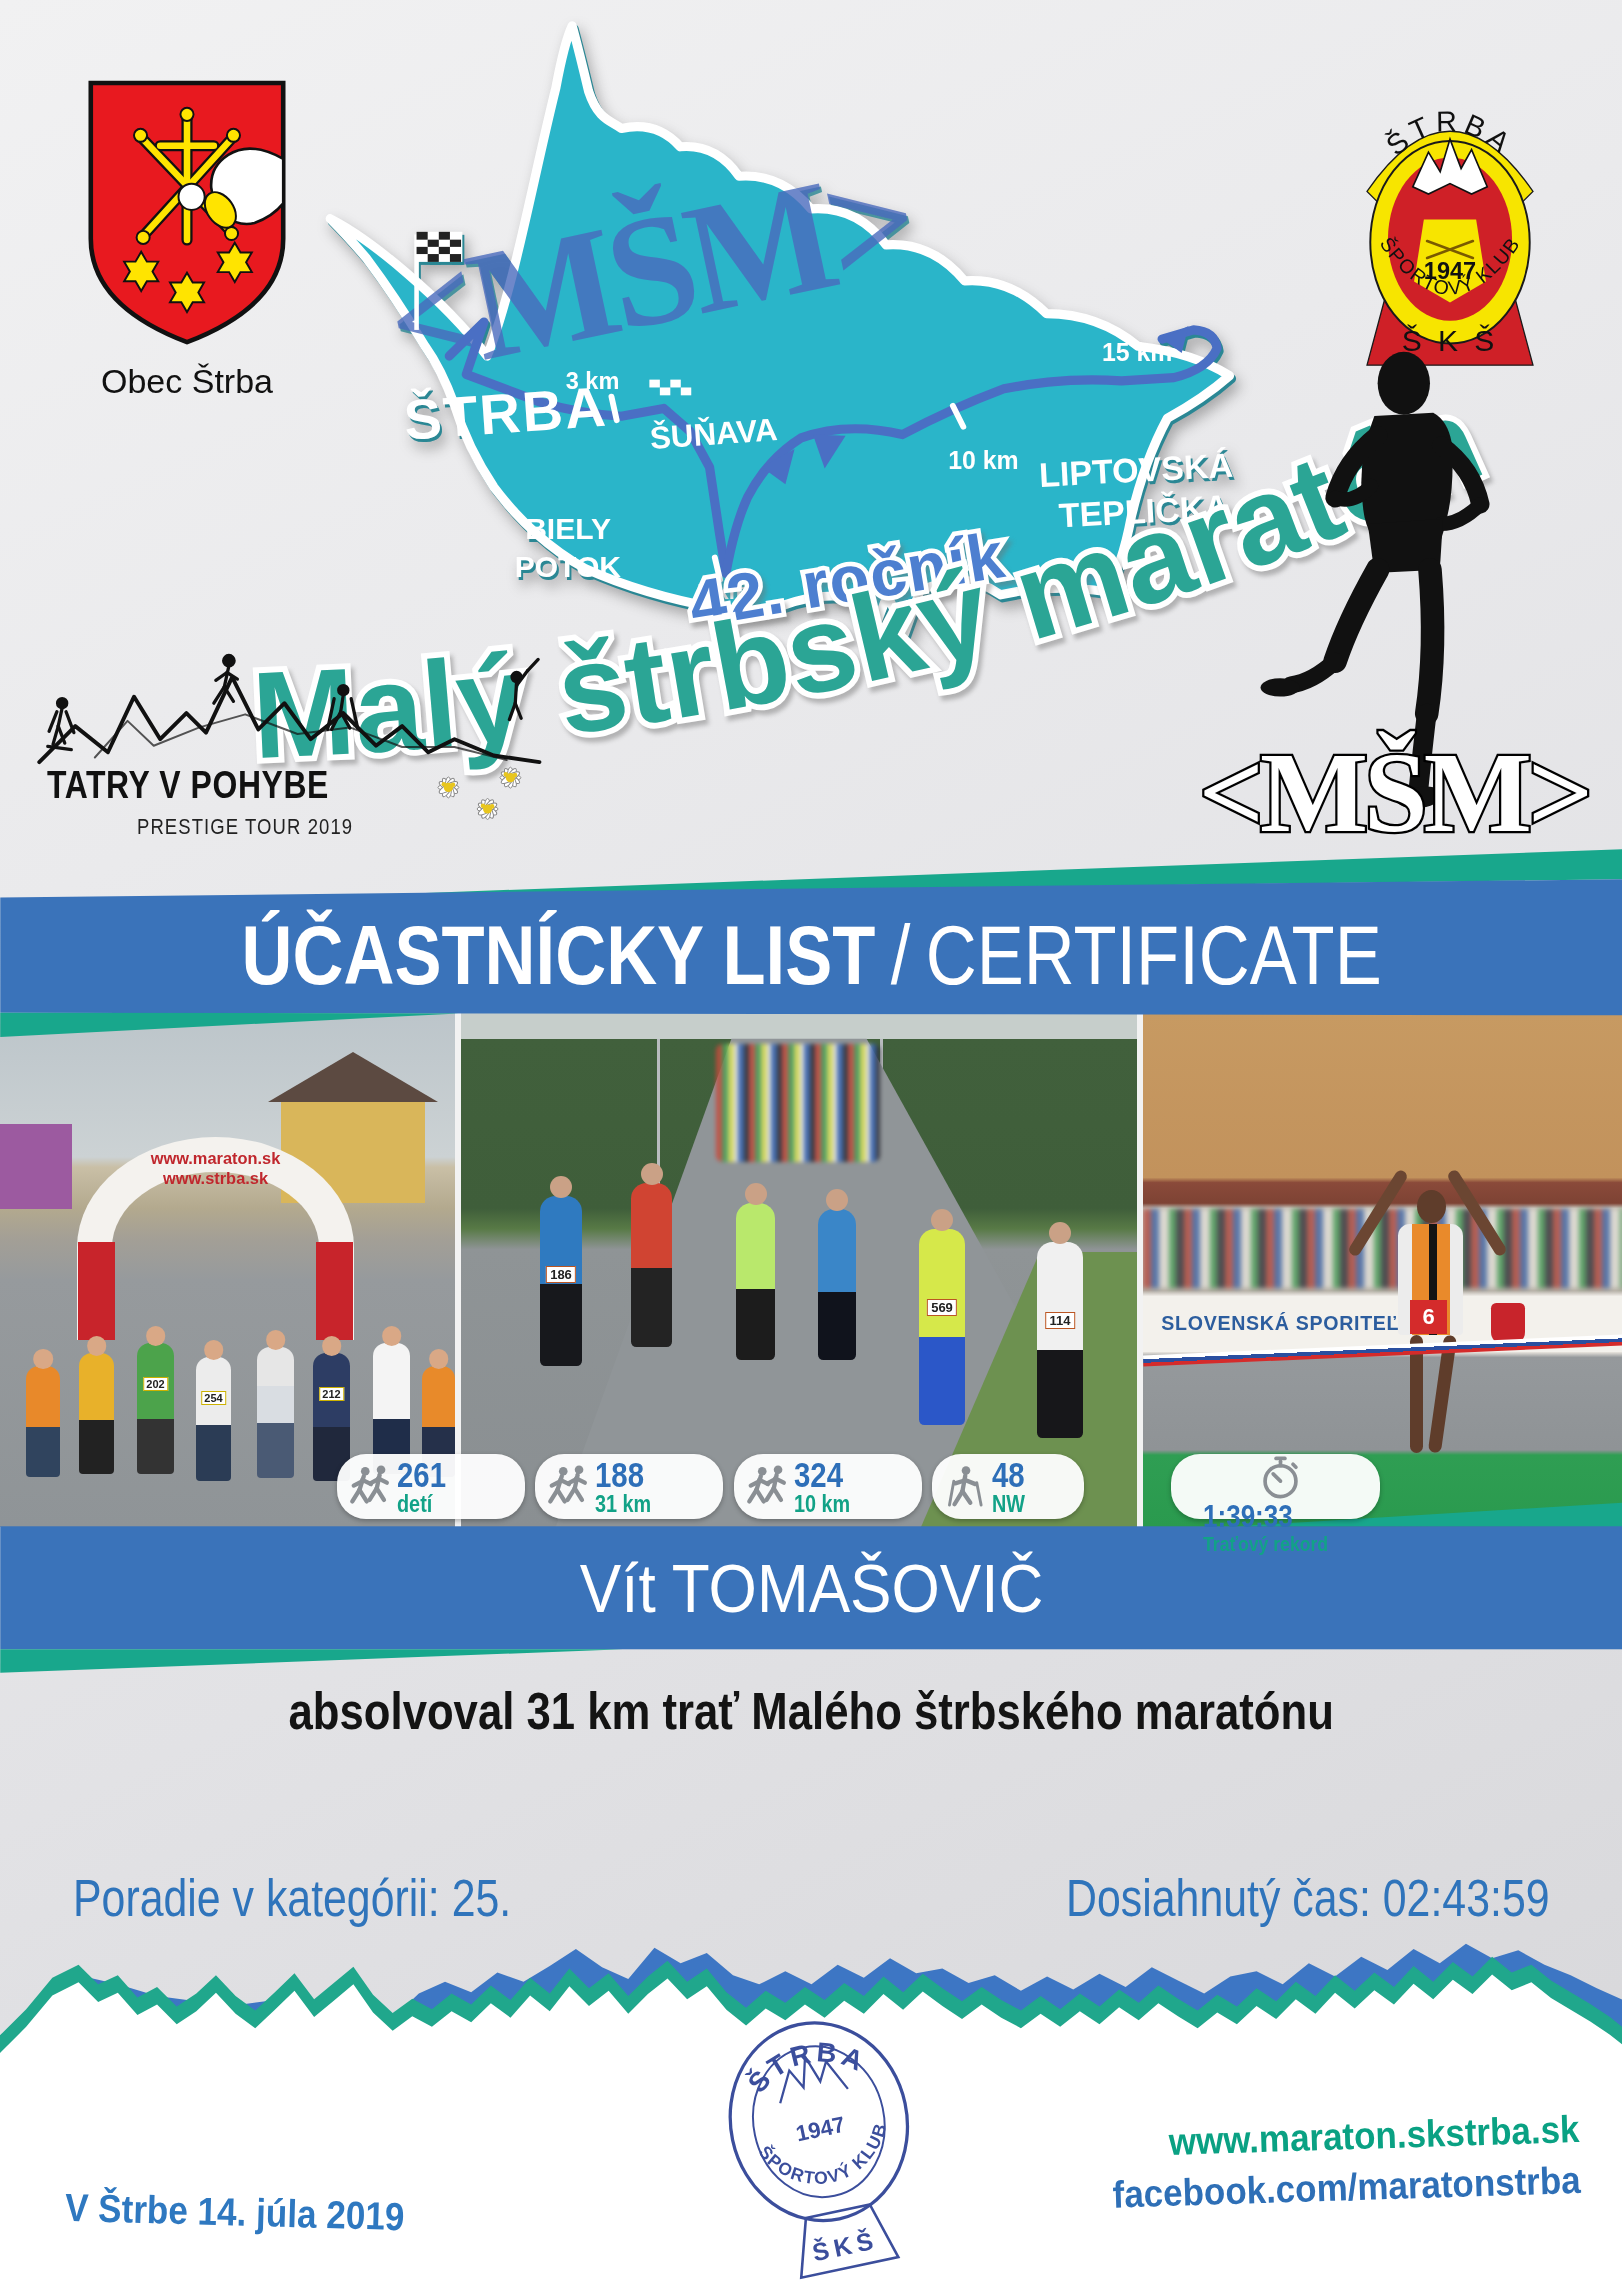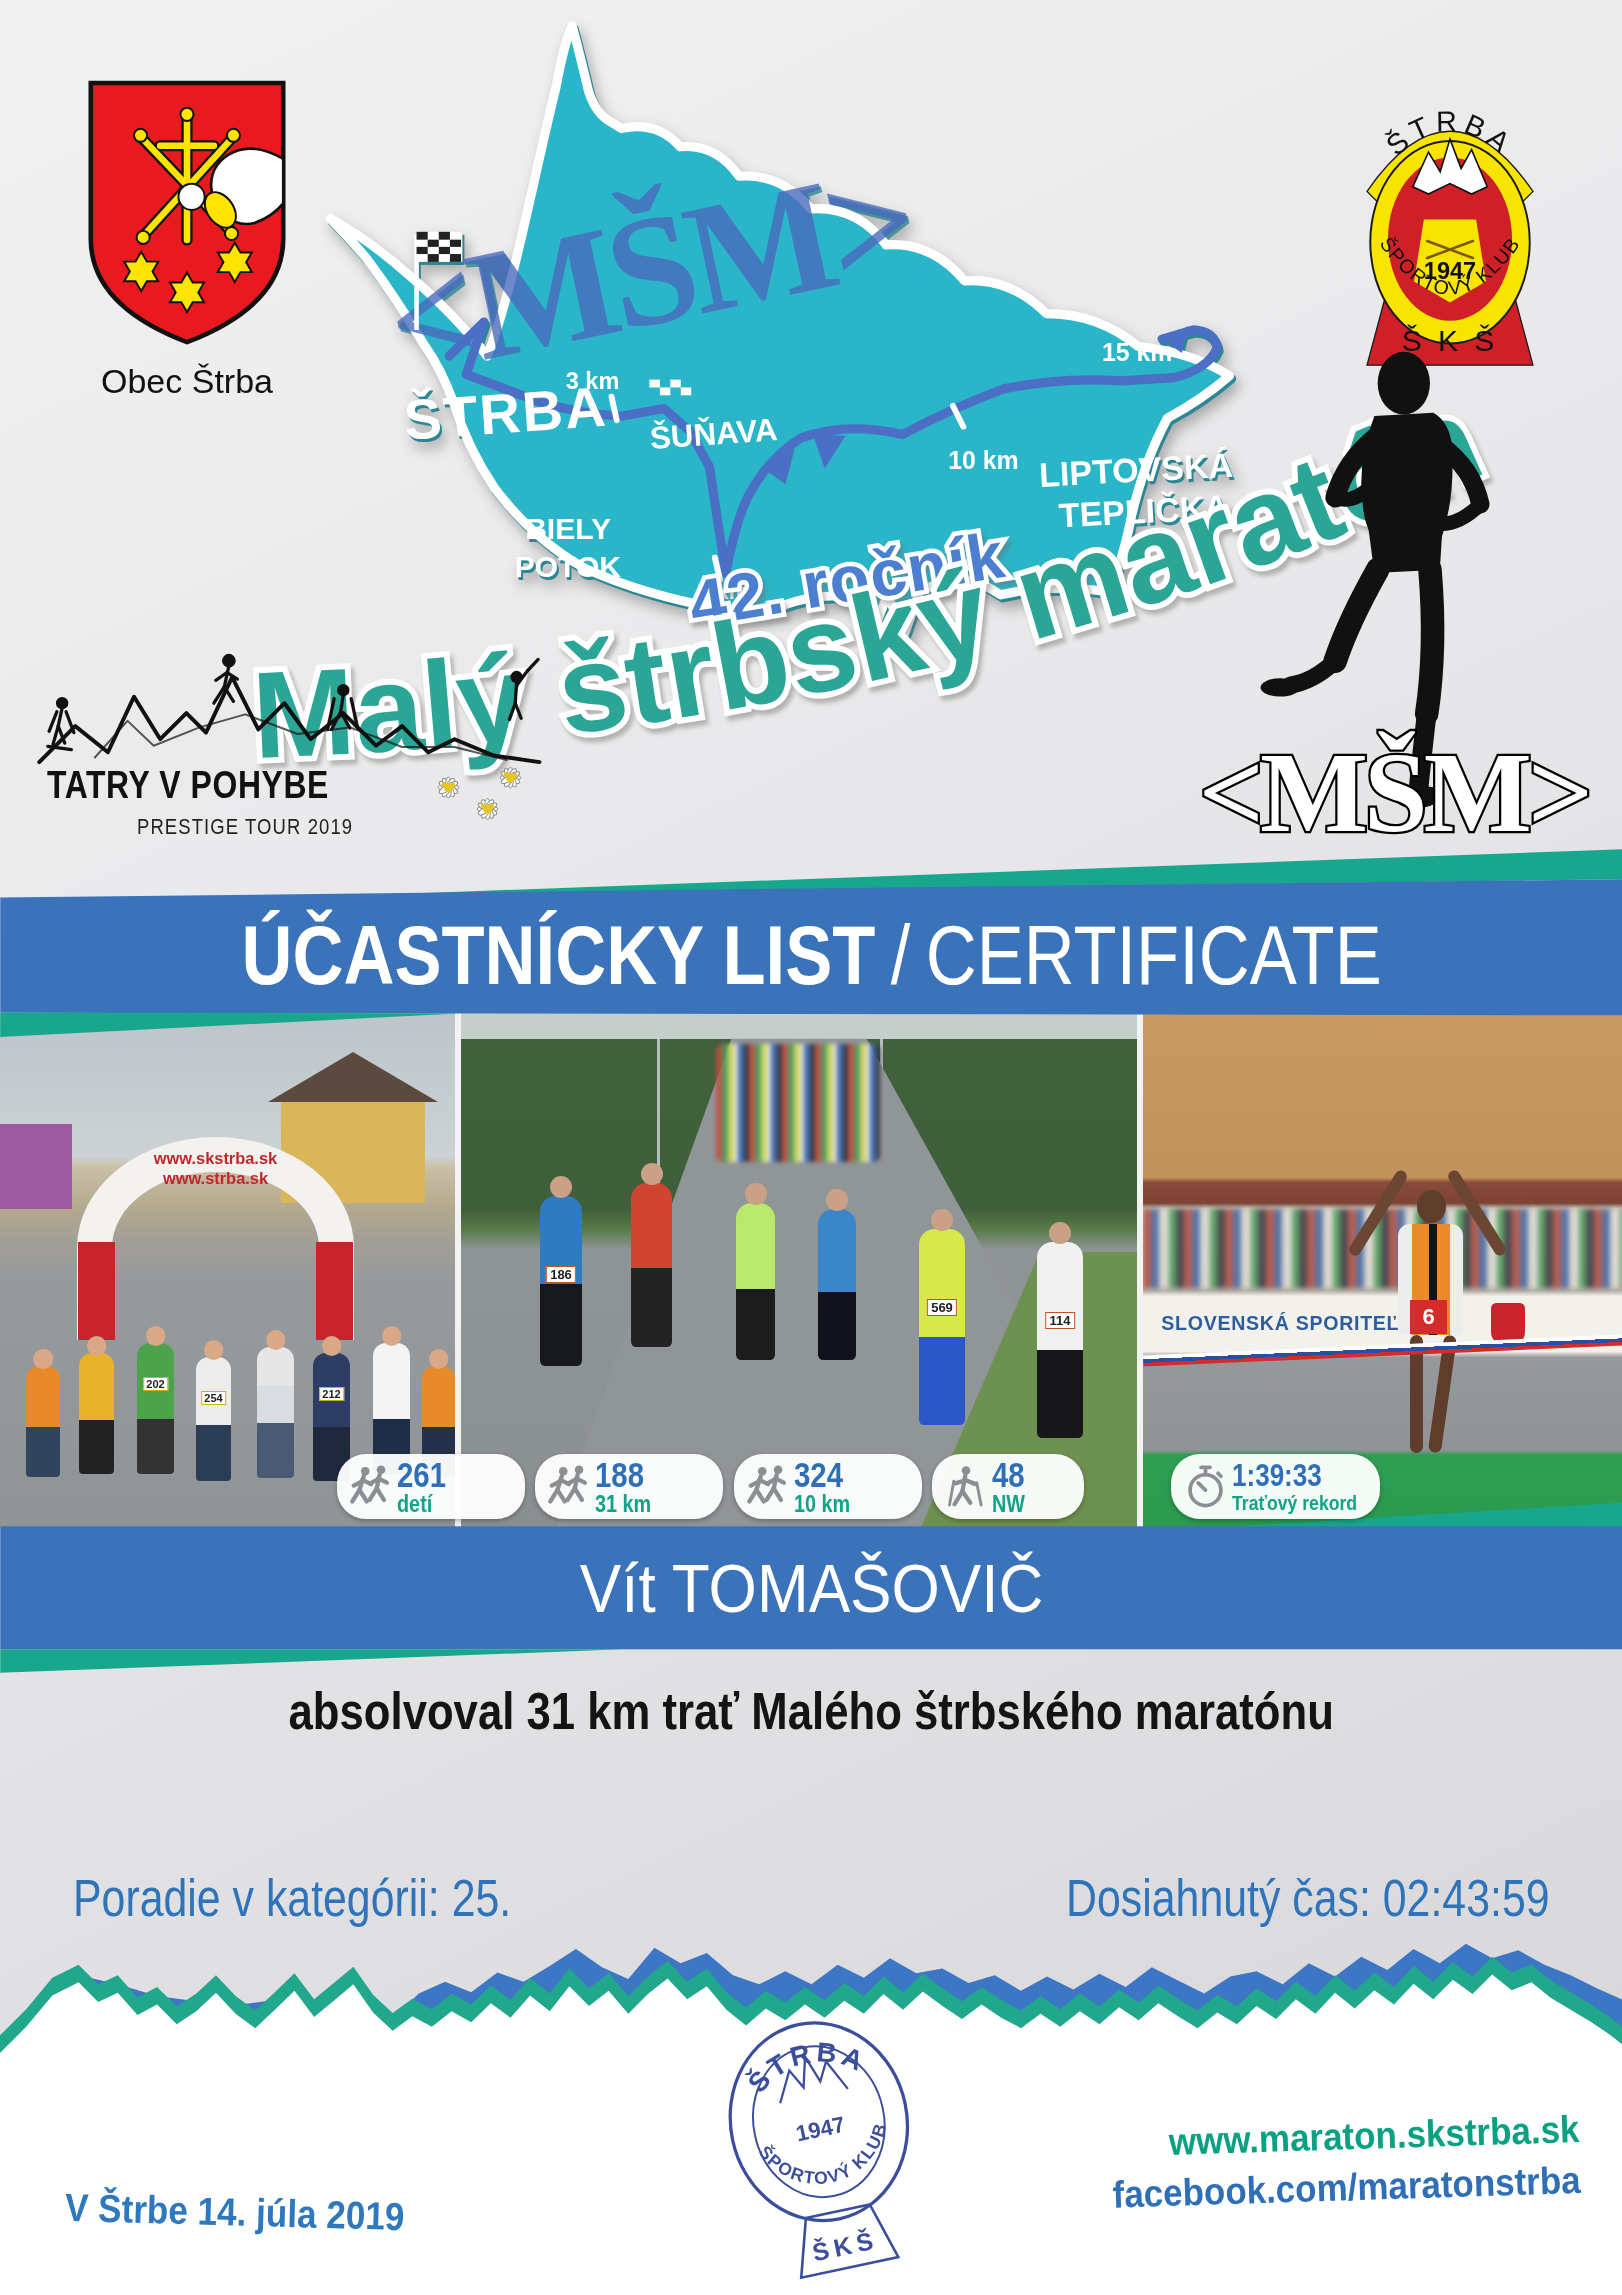--- a/index.html
+++ b/index.html
@@ -335,21 +335,21 @@
 
   <div class="abs photo" id="photo-left">
     <div class="house" style="left:281px;top:85px;width:144px;height:105px;background:#d9b65a;"></div>
     <div class="roof" style="left:268px;top:39px;border-left:85px solid transparent;border-right:85px solid transparent;border-bottom:50px solid #5c4a41;"></div>
     <div class="house" style="left:0px;top:111px;width:72px;height:85px;background:#9c5aa0;"></div>
     <div id="arch" class="abs">
       <div class="band"></div>
       <div class="legL"></div>
       <div class="legR"></div>
       <div class="txt">
-        <div>www.skstrba.sk</div>
+        <div>www.maraton.sk</div>
         <div>www.strba.sk</div>
       </div>
     </div>
     <div class="kid" style="left:26px;top:353px;width:34px;height:111px;background:linear-gradient(#e8892a 0 55%,#30445e 55% 100%);">
         <span class="head"></span>
       </div>
     <div class="kid" style="left:79px;top:340px;width:35px;height:121px;background:linear-gradient(#e8b12a 0 55%,#222 55% 100%);">
         <span class="head"></span>
       </div>
     <div class="kid" style="left:137px;top:330px;width:37px;height:131px;background:linear-gradient(#4ca34b 0 58%,#333 58% 100%);">
@@ -518,21 +518,21 @@
           <line x1="30" y1="22" x2="45" y2="28"></line>
         <line x1="15" y1="24" x2="9" y2="57" stroke-width="4"></line>
           <line x1="47" y1="26" x2="53" y2="57" stroke-width="4"></line>
       </g>
     </svg>
     <div class="col">
         <span class="v condL">48</span>
         <span class="l condL">NW</span>
       </div>
   </div>
-  <div class="abs pill" id="pill5" style="left:1171px;width:209px;">
+  <div class="abs pill" id="pill5" style="left:1171px;width:209px;flex-direction:column;">
     <svg class="ic" width="47" height="47" viewBox="0 0 64 64">
       <g stroke="#8a8f94" stroke-width="5" fill="none" stroke-linecap="round">
         <circle cx="32" cy="37" r="21"></circle>
           <line x1="32" y1="37" x2="22" y2="27"></line>
         <line x1="32" y1="10" x2="32" y2="16"></line>
           <line x1="26" y1="6" x2="38" y2="6"></line>
         <line x1="49" y1="14" x2="53" y2="18"></line>
       </g>
     </svg>
     <div class="col">

